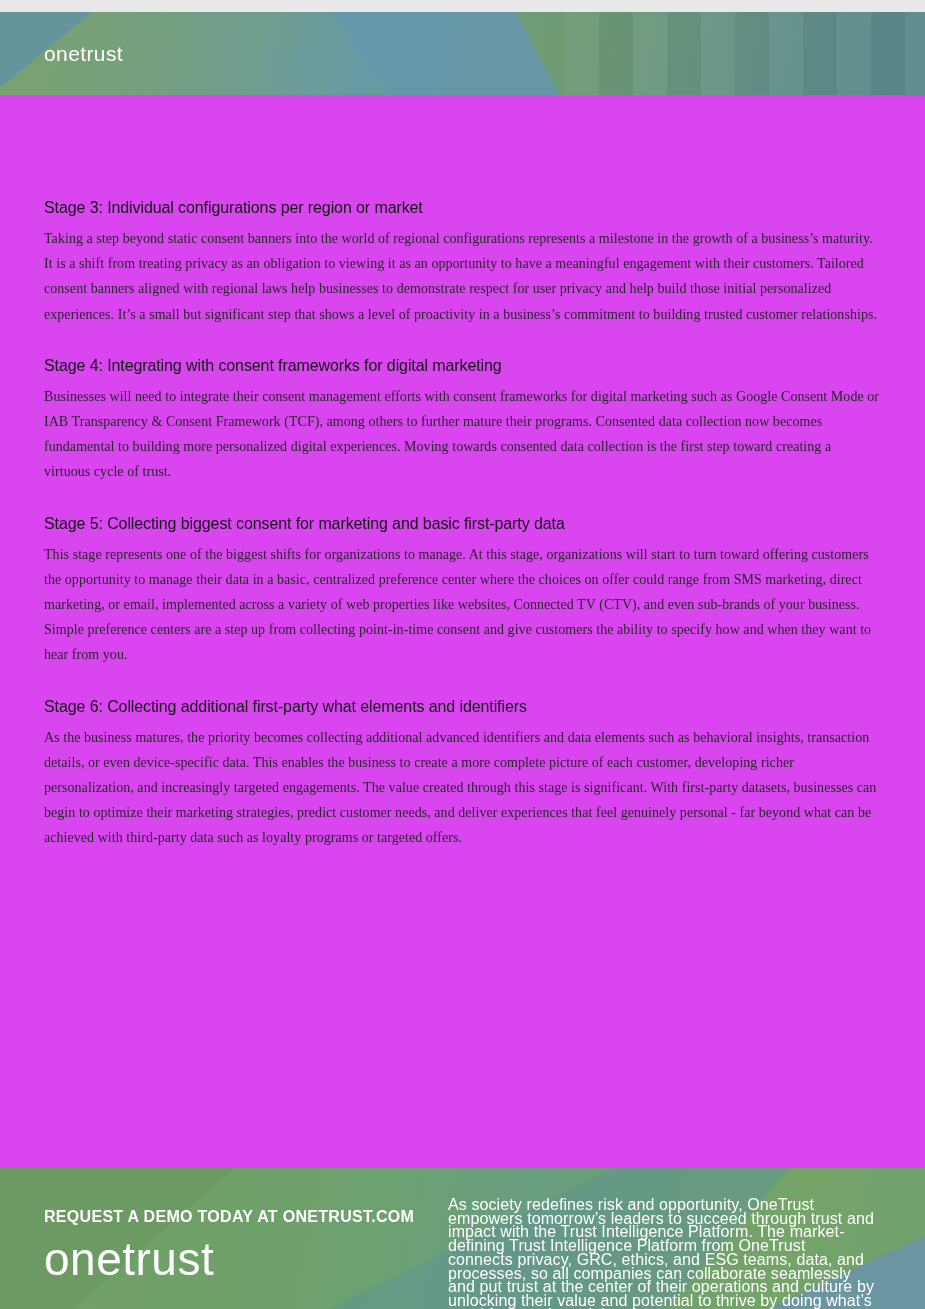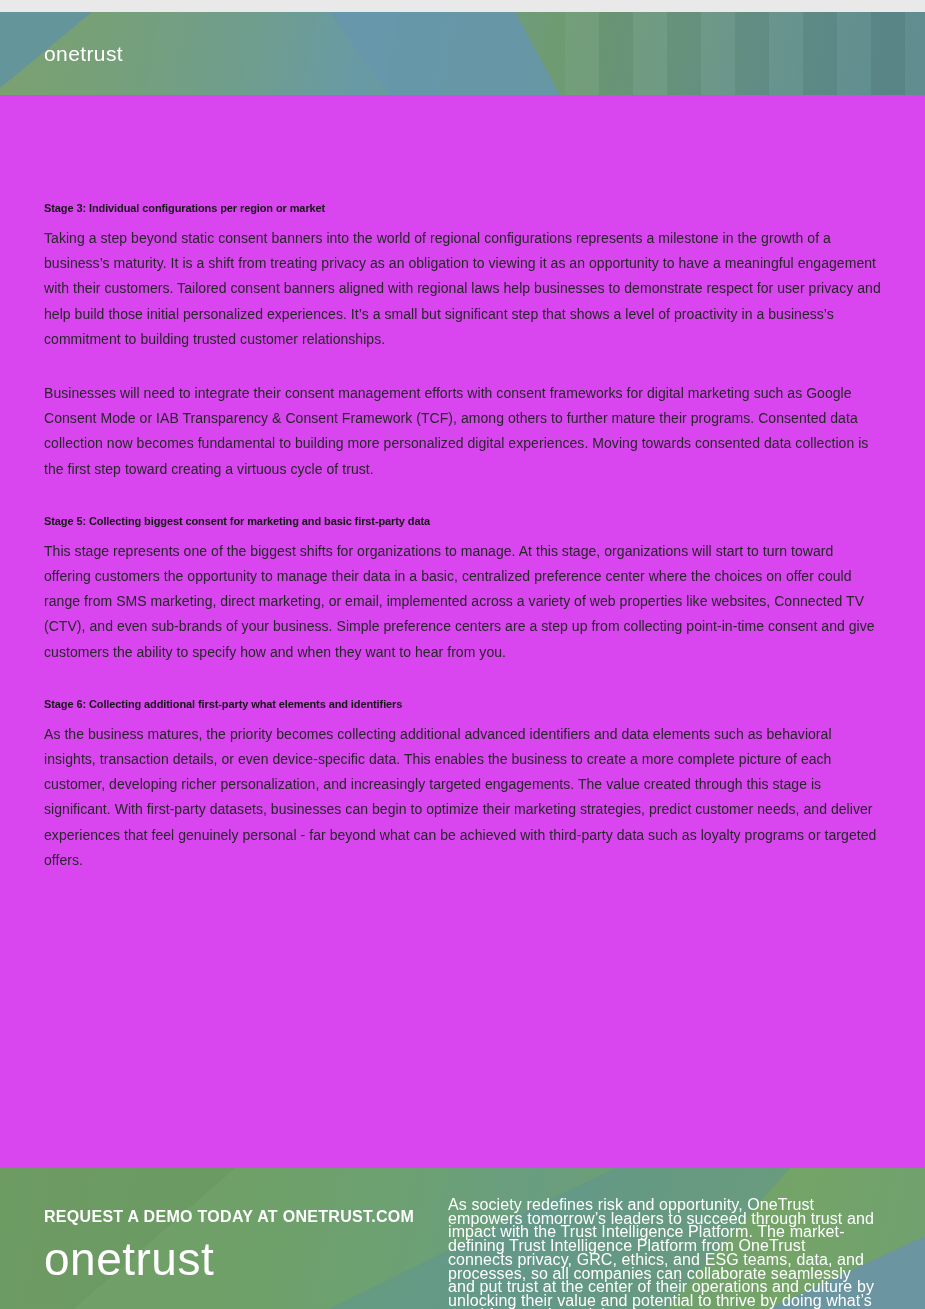--- a/index.html
+++ b/index.html
@@ -58,29 +58,30 @@
   }
 
   
   .main{
     position:absolute;top:83px;left:0;width:925px;
     padding:103px 44px 0 44px;
   }
   .section{margin-bottom:29px;}
   .section h2{
     color:var(--heading-dark);
-    font-size:11px;line-height:20px;font-weight:700;
+    font-size:16px;line-height:20px;font-weight:400;
     letter-spacing:-.1px;
     margin:0 0 8px 0;
   }
   .section p{
     color:var(--text-dark);
     font-size:14px;line-height:25.2px;font-weight:400;
     letter-spacing:.05px;
     margin:0;
+    font-family:Liberation Serif, serif;
   }
 
   
   .footer{
     position:absolute;left:0;top:1156px;width:925px;height:153px;
     overflow:hidden;
     background:linear-gradient(103deg,
       var(--brand-green) 0%, #6FA068 26%, #6DA172 42%, #699D80 56%,
       #6F9F6E 70%, #75A468 84%, #6FA06F 100%);
   }
@@ -133,20 +134,21 @@
   </div>
 
   <div class="main">
 
     <div class="section">
       <h2>Stage 3: Individual configurations per region or market</h2>
       <p>Taking a step beyond static consent banners into the world of regional configurations represents a milestone in the growth of a business’s maturity. It is a shift from treating privacy as an obligation to viewing it as an opportunity to have a meaningful engagement with their customers. Tailored consent banners aligned with regional laws help businesses to demonstrate respect for user privacy and help build those initial personalized experiences. It’s a small but significant step that shows a level of proactivity in a business’s commitment to building trusted customer relationships.</p>
     </div>
 
     <div class="section">
+      <h2>Stage 4: Integrating with consent frameworks for digital marketing</h2>
       <p>Businesses will need to integrate their consent management efforts with consent frameworks for digital marketing such as Google Consent Mode or IAB Transparency &amp; Consent Framework (TCF), among others to further mature their programs. Consented data collection now becomes fundamental to building more personalized digital experiences. Moving towards consented data collection is the first step toward creating a virtuous cycle of trust.</p>
     </div>
 
     <div class="section">
       <h2>Stage 5: Collecting biggest consent for marketing and basic first-party data</h2>
       <p>This stage represents one of the biggest shifts for organizations to manage. At this stage, organizations will start to turn toward offering customers the opportunity to manage their data in a basic, centralized preference center where the choices on offer could range from SMS marketing, direct marketing, or email, implemented across a variety of web properties like websites, Connected TV (CTV), and even sub-brands of your business. Simple preference centers are a step up from collecting point-in-time consent and give customers the ability to specify how and when they want to hear from you.</p>
     </div>
 
     <div class="section">
       <h2>Stage 6: Collecting additional first-party what elements and identifiers</h2>

